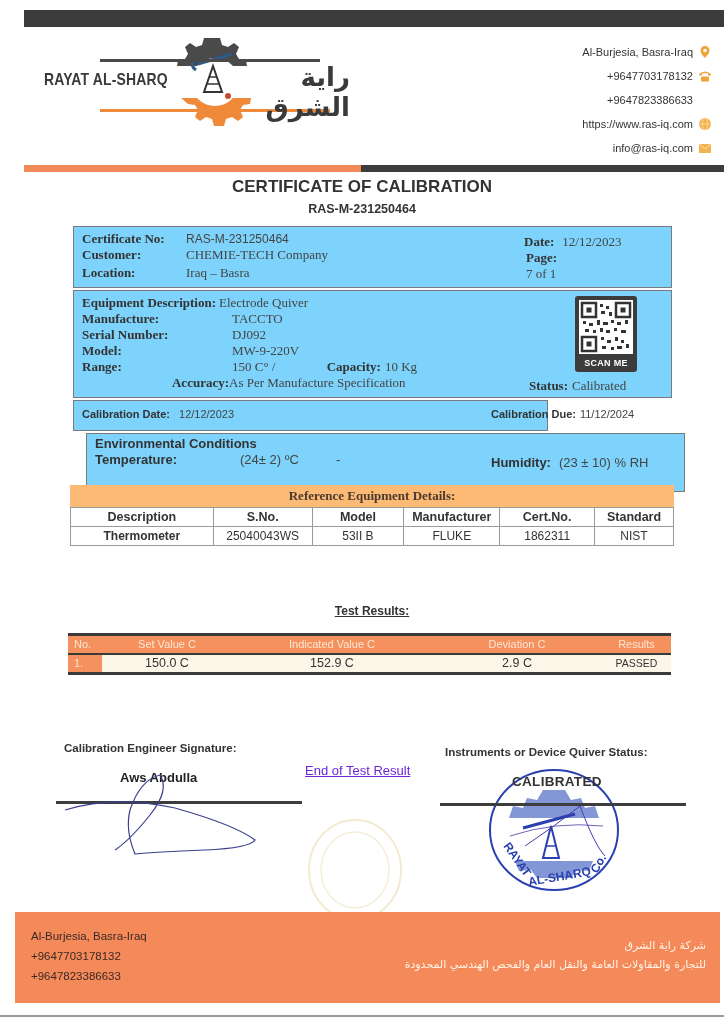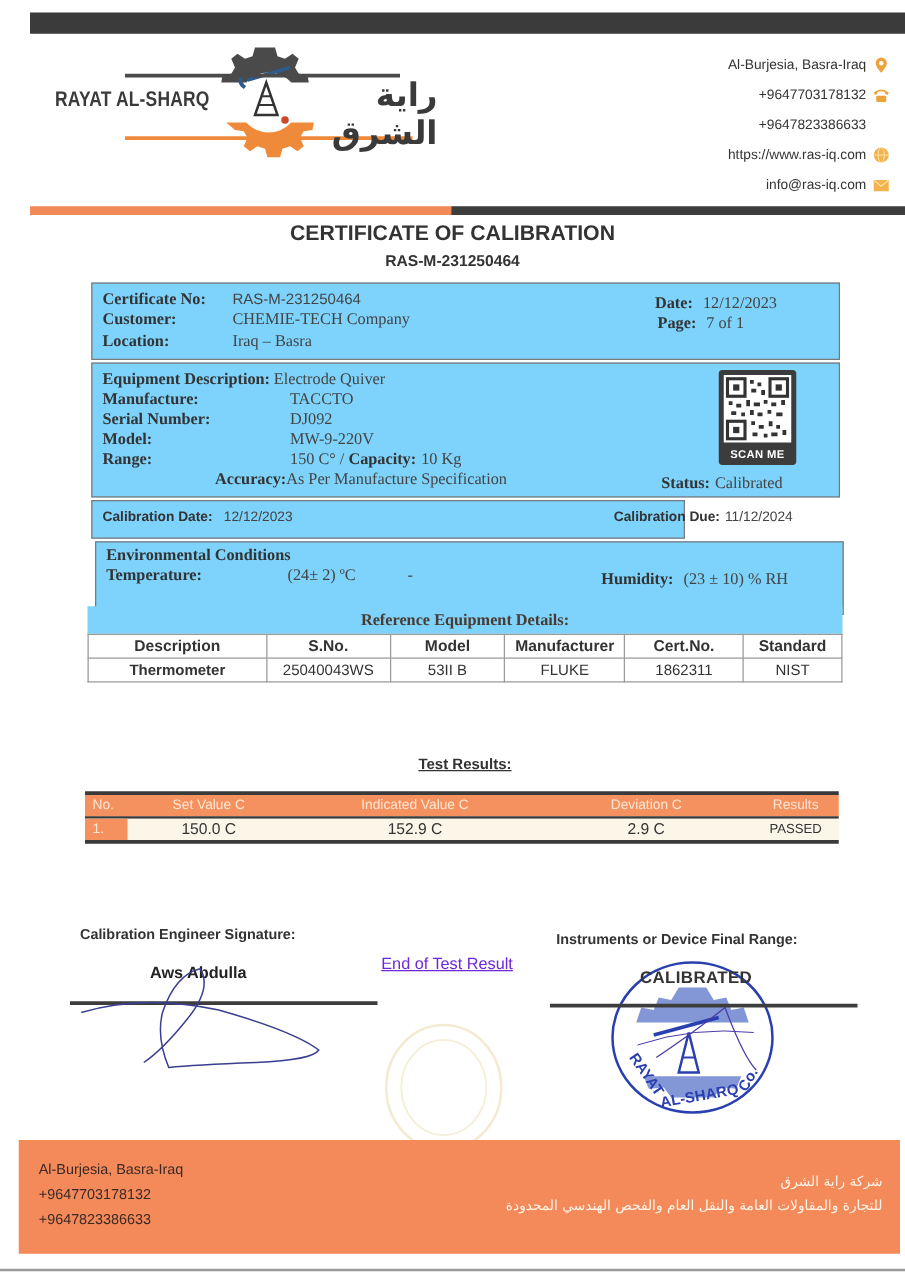--- a/index.html
+++ b/index.html
@@ -28,36 +28,36 @@
 
   
   .title { left: 0; top: 177px; width: 724px; text-align: center; font-size: 17px; font-weight: bold; color: #333; }
   .subtitle { left: 0; top: 202px; width: 724px; text-align: center; font-size: 12.5px; font-weight: bold; color: #333; }
 
   
   .box { border: 1.3px solid #7a7a7a; background: #7dd3fc; }
   .box1 { left: 73px; top: 226px; width: 599px; height: 62px; }
   .box2 { left: 73px; top: 290px; width: 599px; height: 108px; }
   .box3 { left: 73px; top: 400px; width: 475px; height: 31px; }
-  .box4 { left: 76px; top: 433px; width: 599px; height: 59px; font-family: Liberation Serif, serif; }
+  .box4 { left: 86px; top: 433px; width: 599px; height: 59px; }
   .lbl { font-family: "Liberation Serif", serif; font-weight: bold; font-size: 13px; color: #333; }
   .val { font-family: "Liberation Serif", serif; font-size: 13px; color: #444; }
   .sansval { font-family: "Liberation Sans", sans-serif; font-size: 12px; color: #444; }
 
   .row { position: absolute; display: flex; align-items: baseline; white-space: nowrap; }
 
   
   .qr-wrap { left: 575px; top: 296px; width: 62px; height: 76px; background: #3c3c3c; border-radius: 3px; padding: 4px; }
   .qr-inner { width: 54px; height: 54px; background: #fff; position: relative; }
   .qr-scan { color: #fff; font-size: 9px; font-weight: bold; text-align: center; margin-top: 4px; letter-spacing: 0.3px; }
 
   .calibri { font-family: "Liberation Sans", sans-serif; }
 
   
-  .ref-head { left: 70px; top: 485px; width: 604px; height: 22px; background: #7dd3fc; text-align: center; font-family: "Liberation Serif", serif; font-weight: bold; font-size: 13px; color: #4a3a30; line-height: 22px; }
+  .ref-head { left: 70px; top: 485px; width: 604px; height: 22px; background: #fdba74; text-align: center; font-family: "Liberation Serif", serif; font-weight: bold; font-size: 13px; color: #4a3a30; line-height: 22px; }
   table.ref { position: absolute; left: 70px; top: 507px; width: 604px; border-collapse: collapse; font-size: 12px; color: #333; }
   table.ref td, table.ref th { border: 1px solid #9a9a9a; text-align: center; height: 19px; padding: 0 2px; font-weight: normal; }
   table.ref th { font-weight: bold; font-size: 12.5px; }
 
   
   .tr-title { left: 0; top: 604px; width: 744px; text-align: center; font-size: 12px; font-weight: bold; text-decoration: underline; color: #333; }
   .tr-table { left: 68px; top: 633px; width: 603px; }
   .tr-topline { height: 3px; background: #3a3a3a; }
   .tr-head { display: flex; height: 17px; background: #f4915e; color: #fde6d4; font-size: 11px; line-height: 17px; }
   .tr-mid { height: 2px; background: #3a3a3a; }
@@ -160,21 +160,21 @@
     <span class="val">CHEMIE-TECH Company</span>
   </div>
   <div class="row" style="left:8px;top:38px;">
     <span class="lbl" style="width:104px;display:inline-block;">Location:</span>
     <span class="val">Iraq – Basra</span>
   </div>
   <div class="row" style="left:450px;top:7px;">
     <span class="lbl" style="margin-right:8px;">Date:</span>
     <span class="val">12/12/2023</span>
   </div>
-  <div class="row" style="left:452px;top:23px;">
+  <div class="row" style="left:452px;top:23px;flex-direction:column;">
     <span class="lbl" style="margin-right:8px;">Page:</span>
     <span class="val">7 of 1</span>
   </div>
 </div>
 
 <div class="abs box box2">
   <div class="row" style="left:8px;top:4px;">
     <span class="lbl">Equipment Description:</span>
     <span class="val" style="margin-left:3px;">Electrode Quiver</span>
   </div>
@@ -186,21 +186,21 @@
     <span class="lbl" style="width:150px;display:inline-block;">Serial Number:</span>
     <span class="val">DJ092</span>
   </div>
   <div class="row" style="left:8px;top:52px;">
     <span class="lbl" style="width:150px;display:inline-block;">Model:</span>
     <span class="val">MW-9-220V</span>
   </div>
   <div class="row" style="left:8px;top:68px;">
     <span class="lbl" style="width:150px;display:inline-block;">Range:</span>
     <span class="val" style="white-space:pre;">150 C° / </span>
-    <span class="lbl" style="margin-right:4px;">Capacity:</span>
+    <span class="lbl" style="margin-right:4px;margin-left:48px;">Capacity:</span>
     <span class="val">10 Kg</span>
   </div>
   <div class="row" style="left:8px;top:84px;">
     <span class="lbl" style="width:147px;display:inline-block;text-align:right;">Accuracy:</span>
     <span class="val">As Per Manufacture Specification</span>
   </div>
   <div class="row" style="left:455px;top:87px;">
     <span class="lbl" style="margin-right:4px;">Status:</span>
     <span class="val">Calibrated</span>
   </div>
@@ -308,21 +308,21 @@
     <div class="c-no">1.</div>
     <div class="c-set">150.0 C</div>
     <div class="c-ind">152.9 C</div>
     <div class="c-dev">2.9 C</div>
     <div class="c-res">PASSED</div>
   </div>
   <div class="tr-bot"></div>
 </div>
 
 <div class="abs sig-label" style="left:64px;top:742px;">Calibration Engineer Signature:</div>
-<div class="abs sig-label" style="left:445px;top:746px;">Instruments or Device Final Range:</div>
+<div class="abs sig-label" style="left:445px;top:746px;">Instruments or Device Quiver Status:</div>
 <div class="abs sig-name">Aws Abdulla</div>
 <div class="abs eotr">End of Test Result</div>
 <div class="abs line-left"></div>
 
 <svg class="abs" style="left:55px;top:770px;" width="210" height="90" viewBox="0 0 210 90">
   <path d="M10 40 Q60 25 120 38 Q180 55 200 70 Q195 78 150 80 Q100 82 80 84 Q70 60 75 40 Q85 10 105 5 Q115 20 95 45 Q75 70 60 80" fill="none" stroke="#3a3f8f" stroke-width="1.2"></path>
 </svg>
 
 <svg class="abs" style="left:485px;top:766px;" width="138" height="130" viewBox="0 0 138 130">
   <ellipse cx="69" cy="64" rx="64" ry="60" fill="none" stroke="#2a3fb0" stroke-width="2"></ellipse>

